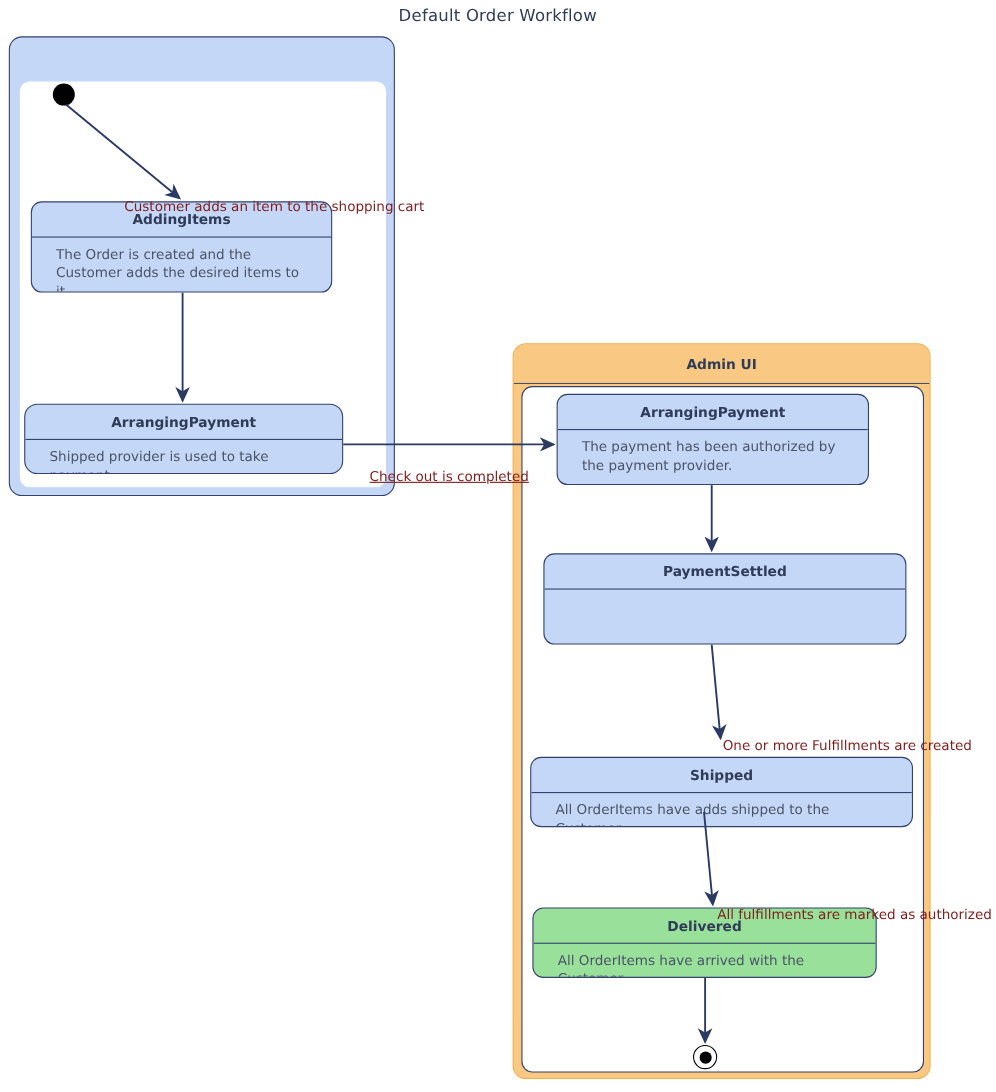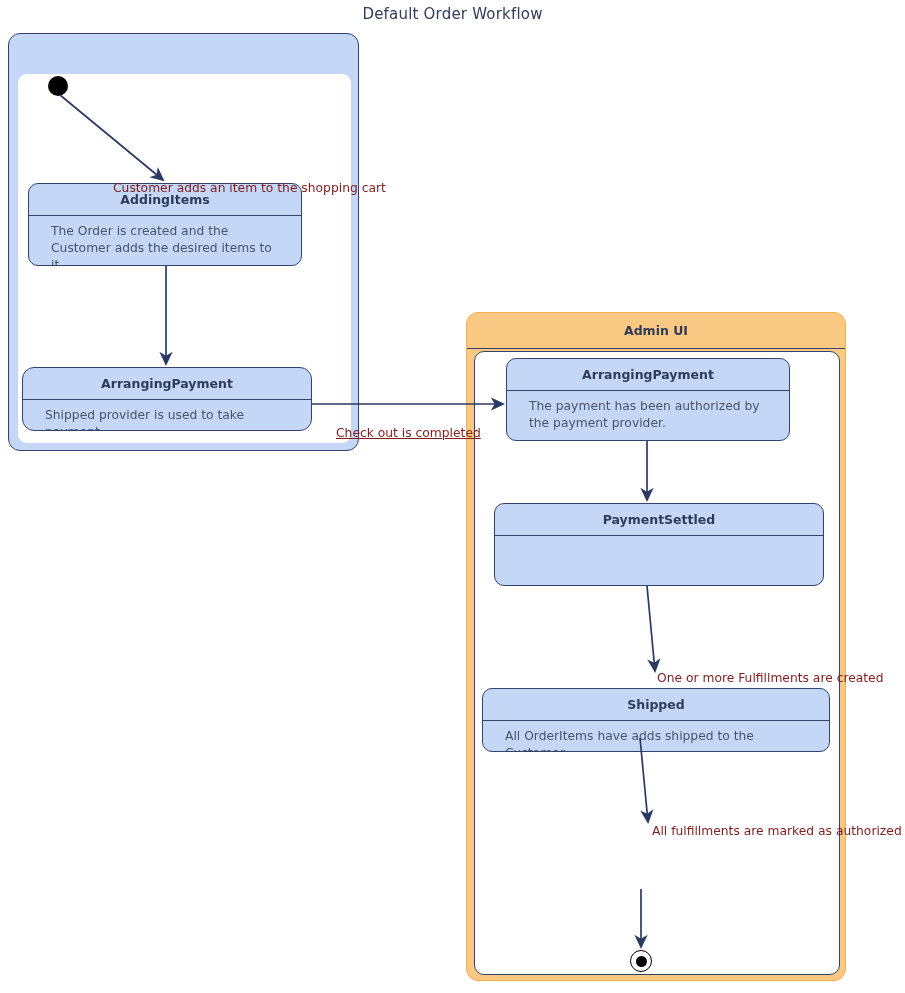--- a/index.html
+++ b/index.html
@@ -198,20 +198,24 @@
 
   <div class="state" style="left:494px; top:503px; width:330px; height:83px;">
     <div class="state-title">PaymentSettled</div>
   </div>
 
   <div class="state" style="left:482px; top:644px; width:348px; height:64px;margin-top:44px;">
     <div class="state-title">Shipped</div>
     <div class="state-desc">All OrderItems have adds shipped to the Customer</div>
   </div>
 
+  <div class="state green" style="left:484px; top:825px; width:313px; height:64px;">
+    <div class="state-title">Delivered</div>
+    <div class="state-desc">All OrderItems have arrived with the Customer</div>
+  </div>
 
   <svg class="edge-layer" viewBox="0 0 905 993">
     <defs>
       <marker id="arrowhead" markerWidth="9" markerHeight="9" refX="7.2" refY="4.5" orient="auto" markerUnits="strokeWidth">
         <path d="M0,0.6 L8.4,4.5 L0,8.4 L2.3,4.5 Z" fill="#2b3a63"></path>
       </marker>
     </defs>
 
     <line x1="60" y1="95" x2="163" y2="180" stroke="#2b3a63" stroke-width="1.7" marker-end="url(#arrowhead)"></line>
 

